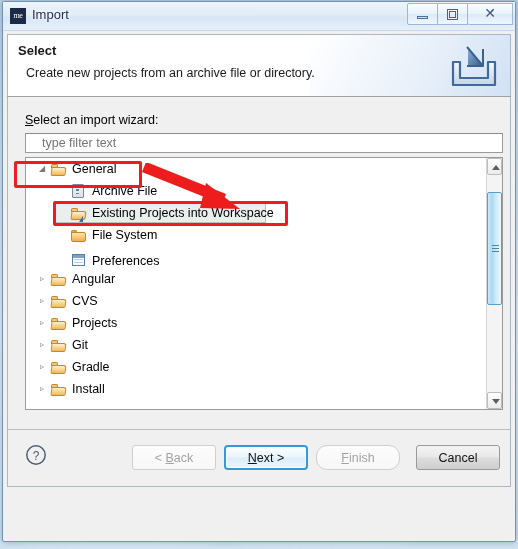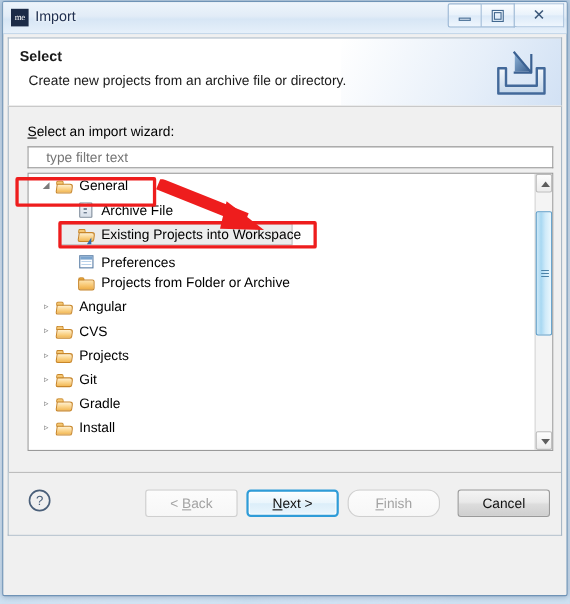--- a/index.html
+++ b/index.html
@@ -552,33 +552,33 @@
           </div>
           <div class="trow selected" style="padding-left: 28px;">
             <span class="selbox" style="left:28px; width:212px;"></span>
             <span class="twist"></span>
             <span class="ticon">
               <span class="ic-folder-open"></span>
               <span class="ic-arrowbadge"></span>
             </span>
             <span class="tlabel">Existing Projects into Workspace</span>
           </div>
+          <div class="trow" style="padding-left: 28px;">
+            <span class="twist"></span>
+            <span class="ticon">
+              <span class="ic-folder-closed"></span>
+            </span>
+            <span class="tlabel">File System</span>
+          </div>
           <div class="trow" style="padding-left: 28px; align-items: flex-end;">
             <span class="twist"></span>
             <span class="ticon">
               <span class="ic-prefs"></span>
             </span>
             <span class="tlabel">Preferences</span>
-          </div>
-          <div class="trow" style="padding-left: 28px;">
-            <span class="twist"></span>
-            <span class="ticon">
-              <span class="ic-folder-closed"></span>
-            </span>
-            <span class="tlabel">Projects from Folder or Archive</span>
           </div>
           <div class="trow" style="padding-left: 8px;">
             <span class="twist">▹</span>
             <span class="ticon">
               <span class="ic-folder-open"></span>
             </span>
             <span class="tlabel">Angular</span>
           </div>
           <div class="trow" style="padding-left: 8px;">
             <span class="twist">▹</span>

